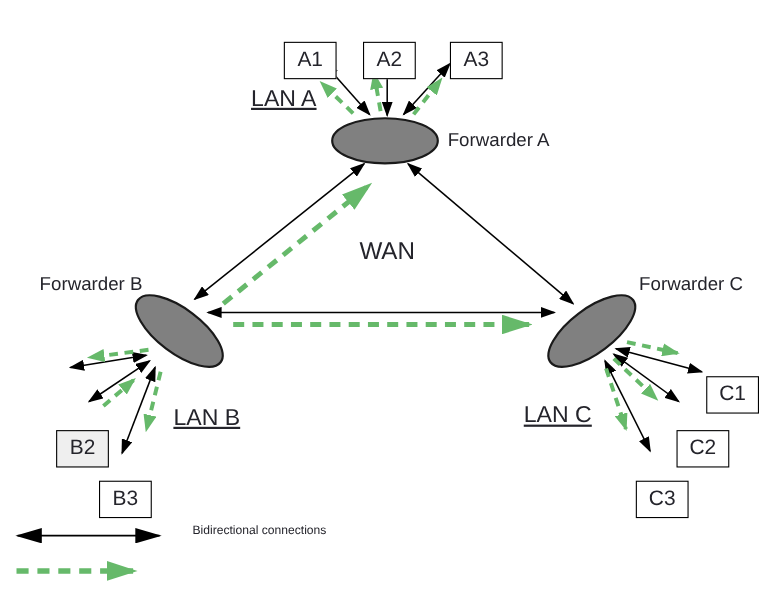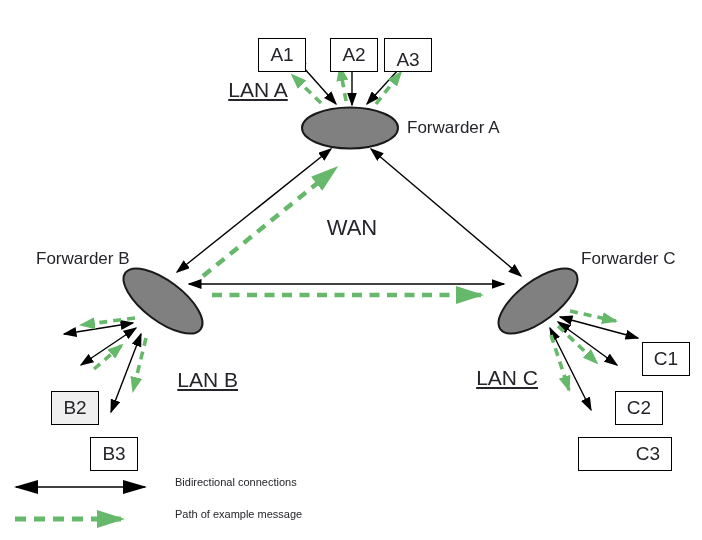--- a/index.html
+++ b/index.html
@@ -104,45 +104,44 @@
       <line class="gl" x1="15" y1="519" x2="122" y2="519" marker-end="url(#mgBig)"></line>
     </g>
   </svg>
 
   <div class="node" style="left:258px;top:18px;">
       <span>A1</span>
     </div>
   <div class="node" style="left:330px;top:18px;">
       <span>A2</span>
     </div>
-  <div class="node" style="left:384px;top:18px;align-items:flex-end;">
+  <div class="node" style="left:409px;top:18px;">
       <span>A3</span>
     </div>
 
   <div class="node hl" style="left:51px;top:371px;">
       <span>B2</span>
     </div>
   <div class="node" style="left:90px;top:417px;">
       <span>B3</span>
     </div>
 
   <div class="node" style="left:642px;top:322px;">
       <span>C1</span>
     </div>
   <div class="node" style="left:615px;top:371px;">
       <span>C2</span>
     </div>
-  <div class="node" style="left:578px;top:417px;padding-left:46px;">
+  <div class="node" style="left:578px;top:417px;">
       <span>C3</span>
     </div>
 
   <div class="lbl lbl-big lbl-center" style="left:208px;top:78px;">LAN A</div>
   <div class="lbl" style="left:302px;top:215px;width:100px;text-align:center;font-size:22px;">WAN</div>
   <div class="lbl lbl-med" style="left:407px;top:118px;">Forwarder A</div>
   <div class="lbl lbl-med" style="left:36px;top:249px;">Forwarder B</div>
   <div class="lbl lbl-med" style="left:581px;top:249px;">Forwarder C</div>
-  <div class="lbl lbl-big lbl-center" style="left:138px;top:368px;text-align:right;">LAN B</div>
+  <div class="lbl lbl-big lbl-center" style="left:138px;top:368px;">LAN B</div>
   <div class="lbl lbl-big lbl-center" style="left:438px;top:366px;text-align:right;">LAN C</div>
 
   <div class="legend-text" style="top:476px;">Bidirectional connections</div>
-  <div class="legend-text" style="top:508px;">Path of example message</div>
 
 </div>
 
 </body></html>

